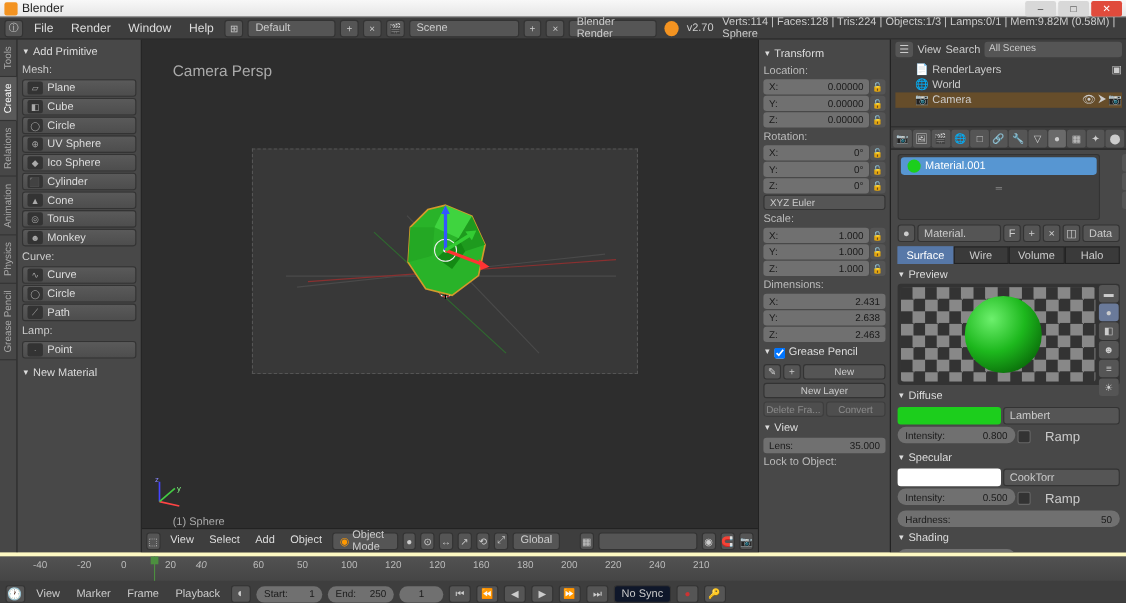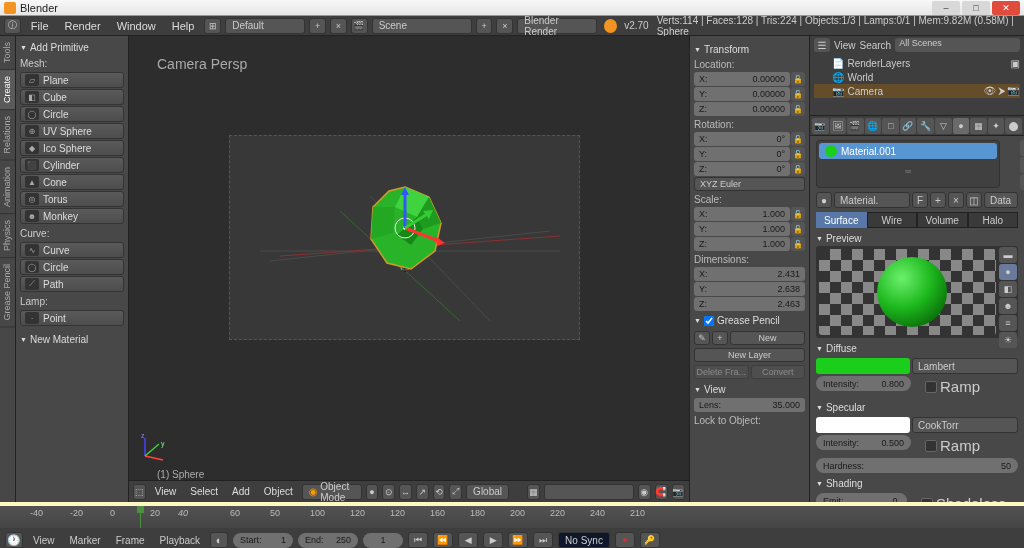--- a/index.html
+++ b/index.html
@@ -58,42 +58,42 @@
 .outliner .hd .ibtn{width:16px;height:14px;background:#555;border-radius:3px;display:flex;align-items:center;justify-content:center;}
 .outliner .tree{padding:2px 4px;font-size:10px;}
 .outliner .row{display:flex;align-items:center;height:14px;gap:3px;padding-left:18px;}
 
 .props{flex:1;background:#484848;display:flex;flex-direction:column;overflow:hidden;}
 .props .tabrow{height:20px;background:#3e3e3e;display:flex;align-items:center;gap:1px;padding:2px;border-bottom:1px solid #222;}
 .props .tabrow .t{width:17px;height:16px;background:#555;border-radius:2px;display:flex;align-items:center;justify-content:center;font-size:9px;}
 .props .tabrow .t.active{background:#6a6a6a;}
 .props .body{flex:1;padding:4px 6px;overflow:hidden;}
 .props .matslot{background:#5796d2;border-radius:3px;padding:2px 6px;font-size:10px;color:#fff;display:flex;align-items:center;gap:4px;margin-bottom:2px;}
-.props .slotwrap{background:#404040;border:1px solid #333;border-radius:3px;padding:2px;height:48px;position:relative;}
+.props .slotwrap{background:#404040;border:1px solid #333;border-radius:3px;padding:2px;height:60px;position:relative;}
 .props .slotside{position:absolute;right:-18px;top:0;width:16px;display:flex;flex-direction:column;gap:1px;}
 .props .dbrow{display:flex;gap:2px;margin:4px 0;}
 .props .dbrow .f{background:#555;border:1px solid #333;border-radius:3px;height:16px;flex:1;display:flex;align-items:center;padding:0 5px;font-size:10px;}
 .props .dbrow .s{width:16px;height:16px;background:#555;border:1px solid #333;border-radius:3px;display:flex;align-items:center;justify-content:center;font-size:10px;}
 .tabs4{display:flex;gap:0;margin-bottom:2px;}
 .tabs4 .t{flex:1;height:16px;background:#3a3a3a;display:flex;align-items:center;justify-content:center;font-size:10px;border:1px solid #222;}
 .tabs4 .t.active{background:#5778a8;color:#fff;border-color:#5778a8;}
 .props .sect{margin-top:3px;}
 .props .sect-hd{font-size:10px;color:#ddd;padding:2px 0;display:flex;align-items:center;gap:3px;}
 .props .sect-hd::before{content:"▼";font-size:7px;}
 .preview{height:92px;background:#333;border-radius:3px;position:relative;}
 .preview .chk{position:absolute;inset:3px 22px 3px 3px;background:
  repeating-conic-gradient(#888 0 25%,#333 0 50%) 0 0/22px 22px;border-radius:3px;}
 .preview .sph{position:absolute;left:50%;top:50%;width:70px;height:70px;border-radius:50%;transform:translate(-57%,-50%);
  background:radial-gradient(circle at 35% 30%,#6df06d,#1db81d 45%,#0a6e0a 80%);}
 .preview .side{position:absolute;right:0;top:0;width:20px;display:flex;flex-direction:column;gap:1px;padding:1px;}
 .preview .side .i{height:16px;background:#555;border-radius:3px;display:flex;align-items:center;justify-content:center;font-size:9px;}
 .swatch{height:16px;border-radius:3px;}
 .proprow{display:flex;gap:2px;margin:2px 0;}
 .propnum{flex:1;background:#707070;border-radius:8px;height:15px;display:flex;align-items:center;justify-content:space-between;padding:0 7px;font-size:9px;color:#1a1a1a;}
-.cbwrap{display:flex;align-items:center;gap:3px;font-size:15px;margin:2px 12px;}
+.cbwrap{display:flex;align-items:center;gap:13px;font-size:12px;margin:2px 0;}
 .cb{width:12px;height:12px;background:#333;border:1px solid #666;border-radius:2px;}
 
 .timeline{height:46px;background:#3e3e3e;border-top:4px solid #fef9c3;}
 .tl-scale{height:22px;background:linear-gradient(#525252,#454545);position:relative;font-size:9px;color:#bbb;}
 .tl-scale .tick{position:absolute;top:2px;font-size:9px;}
 .tl-scale .cursor{position:absolute;left:140px;top:0;width:1px;height:22px;background:#4c8f3f;}
 .tl-scale .cursor::after{content:"";position:absolute;left:-3px;top:0;width:7px;height:7px;background:#4c8f3f;}
 .tl-controls{height:24px;display:flex;align-items:center;gap:5px;padding:0 5px;}
 .tl-controls .mitem{font-size:10px;padding:2px 5px;}
 .tl-controls .num{background:#707070;border-radius:8px;height:15px;display:flex;align-items:center;padding:0 7px;font-size:9px;color:#1a1a1a;min-width:60px;justify-content:space-between;}

